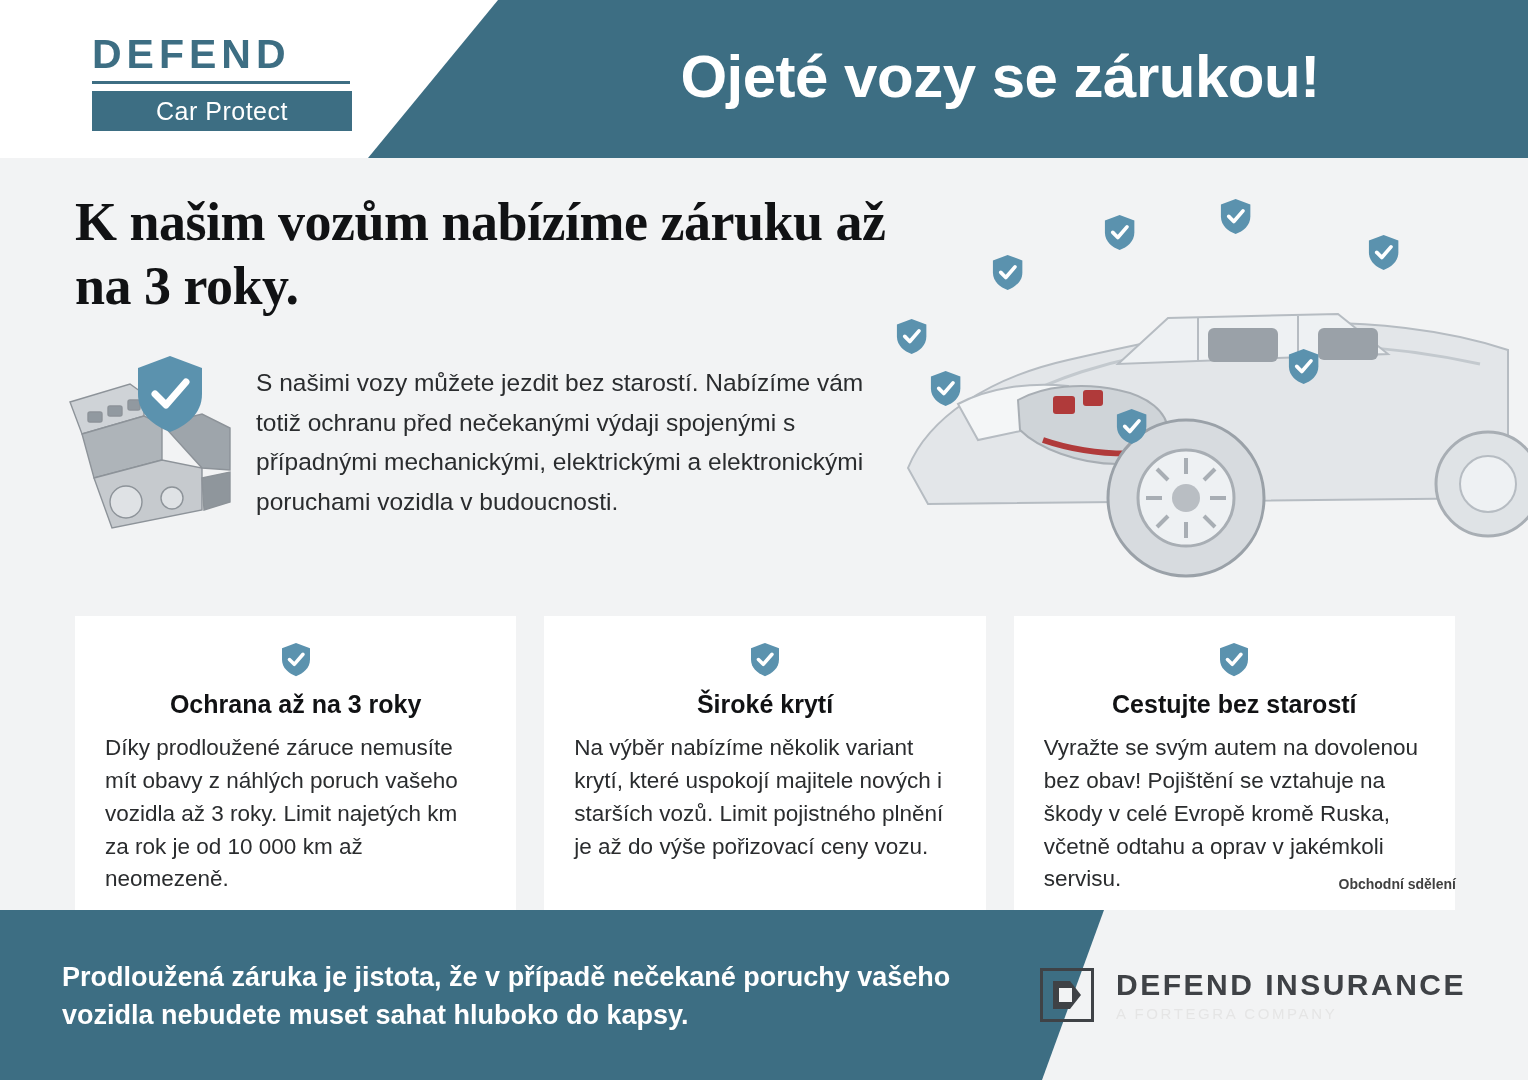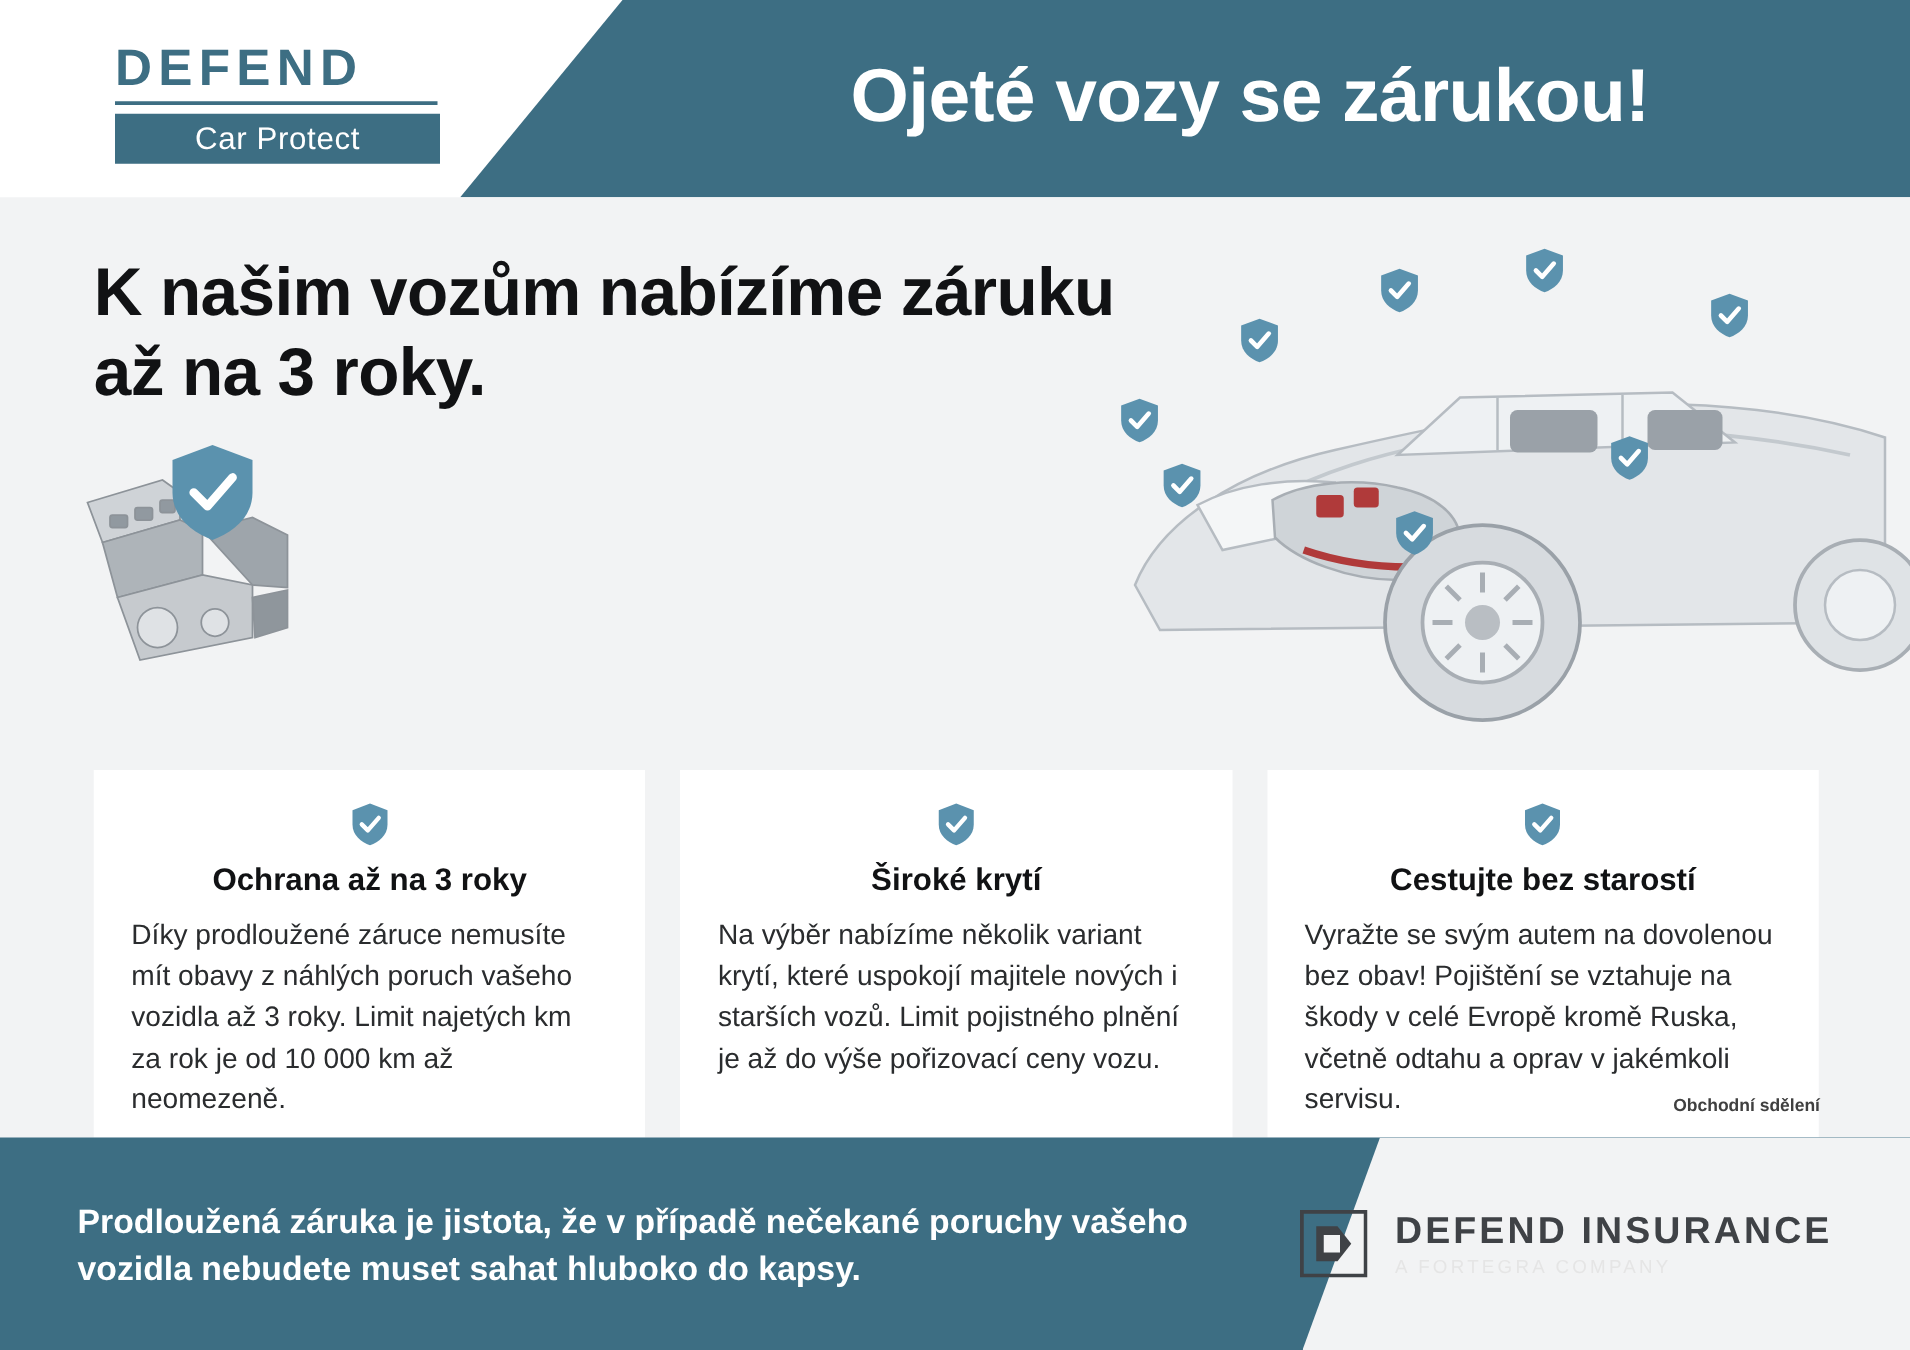--- a/index.html
+++ b/index.html
@@ -84,28 +84,29 @@
     position: absolute;
     top: 158px; left: 0;
     width: 1528px;
     height: 752px;
     background: #f2f3f4;
     overflow: hidden;
   }
 
   .title {
     position: absolute;
-    top: 45px;
+    top: 33px;
     left: 75px;
     width: 850px;
     font-size: 54px;
     font-weight: bold;
     line-height: 1.18;
     color: #111214;
     letter-spacing: -0.5px;
+    font-family: Liberation Serif, serif;
   }
 
   .intro-block {
     position: absolute;
     top: 205px;
     left: 256px;
     width: 640px;
     font-size: 24.5px;
     line-height: 1.62;
     color: #2a2c2e;
@@ -272,20 +273,21 @@
       </svg>
     </div>
 
     <div class="shield-engine">
       <svg viewBox="0 0 68 80" width="68" height="80" aria-hidden="true">
         <path d="M34 2 L66 14 V40 C66 60 50 72 34 78 C18 72 2 60 2 40 V14 Z" fill="#5b92ae"></path>
         <path d="M19 40 L30 51 L50 28" stroke="#ffffff" stroke-width="7" fill="none" stroke-linecap="round" stroke-linejoin="round"></path>
       </svg>
     </div>
 
+    <div class="intro-block">S našimi vozy můžete jezdit bez starostí. Nabízíme vám totiž ochranu před nečekanými výdaji spojenými s případnými mechanickými, elektrickými a elektronickými poruchami vozidla v budoucnosti.</div>
 
     <div class="car-area">
       <svg viewBox="0 0 660 450" width="660" height="450" aria-hidden="true">
         <g>
           <path d="M40 300 C60 250 120 210 200 192 C270 176 340 160 420 156 C500 152 580 162 640 182 L640 330 L60 336 Z" fill="#e3e6e9" stroke="#b6bcc2" stroke-width="2"></path>
           <path d="M120 250 C170 212 250 188 330 180 C420 171 520 176 612 196" fill="none" stroke="#c3c9ce" stroke-width="3"></path>
           <path d="M250 196 L300 150 L470 146 L520 186 Z" fill="#eef1f3" stroke="#b6bcc2" stroke-width="2"></path>
           <path d="M330 150 L330 192" stroke="#b6bcc2" stroke-width="2"></path>
           <path d="M430 148 L430 190" stroke="#b6bcc2" stroke-width="2"></path>
           <rect x="340" y="160" width="70" height="34" rx="6" fill="#9aa1a8"></rect>

